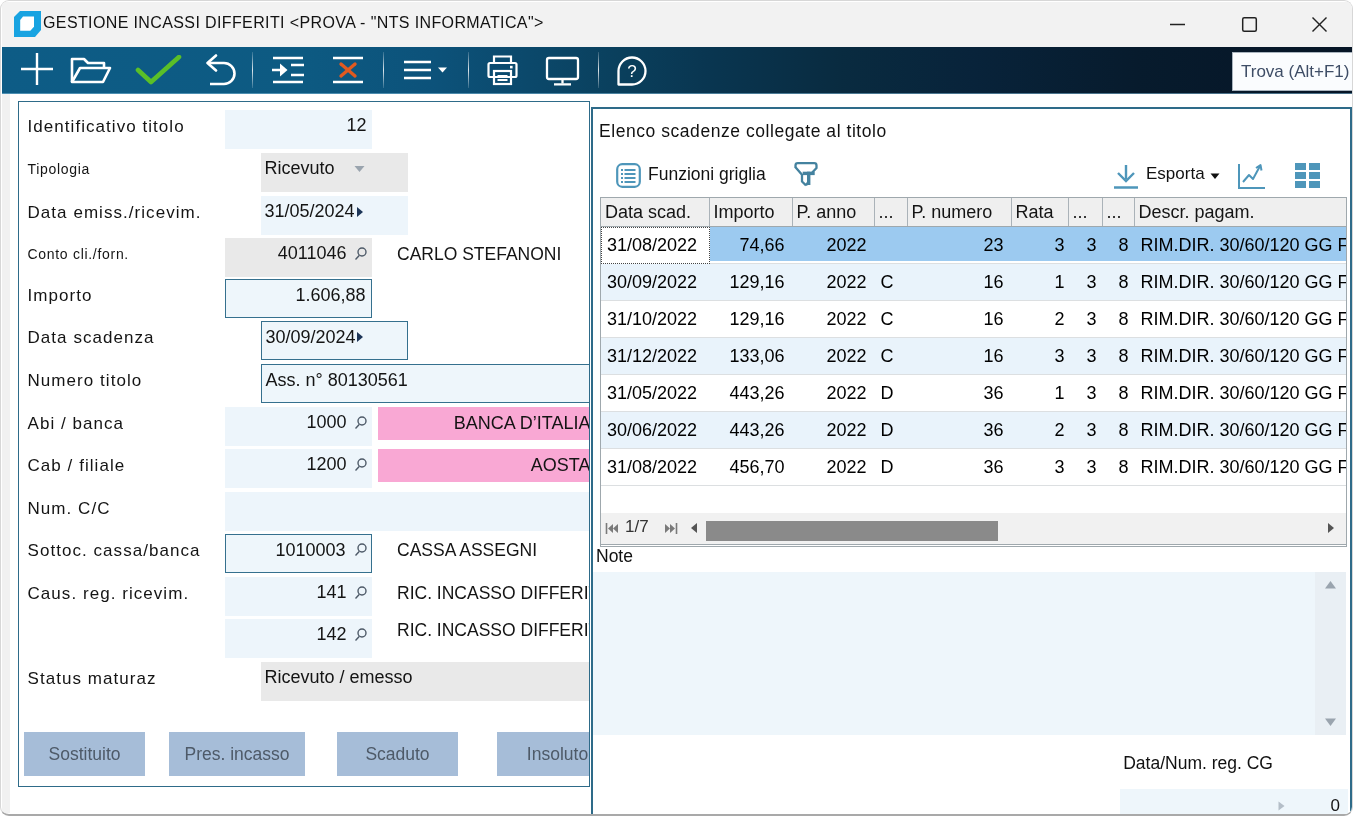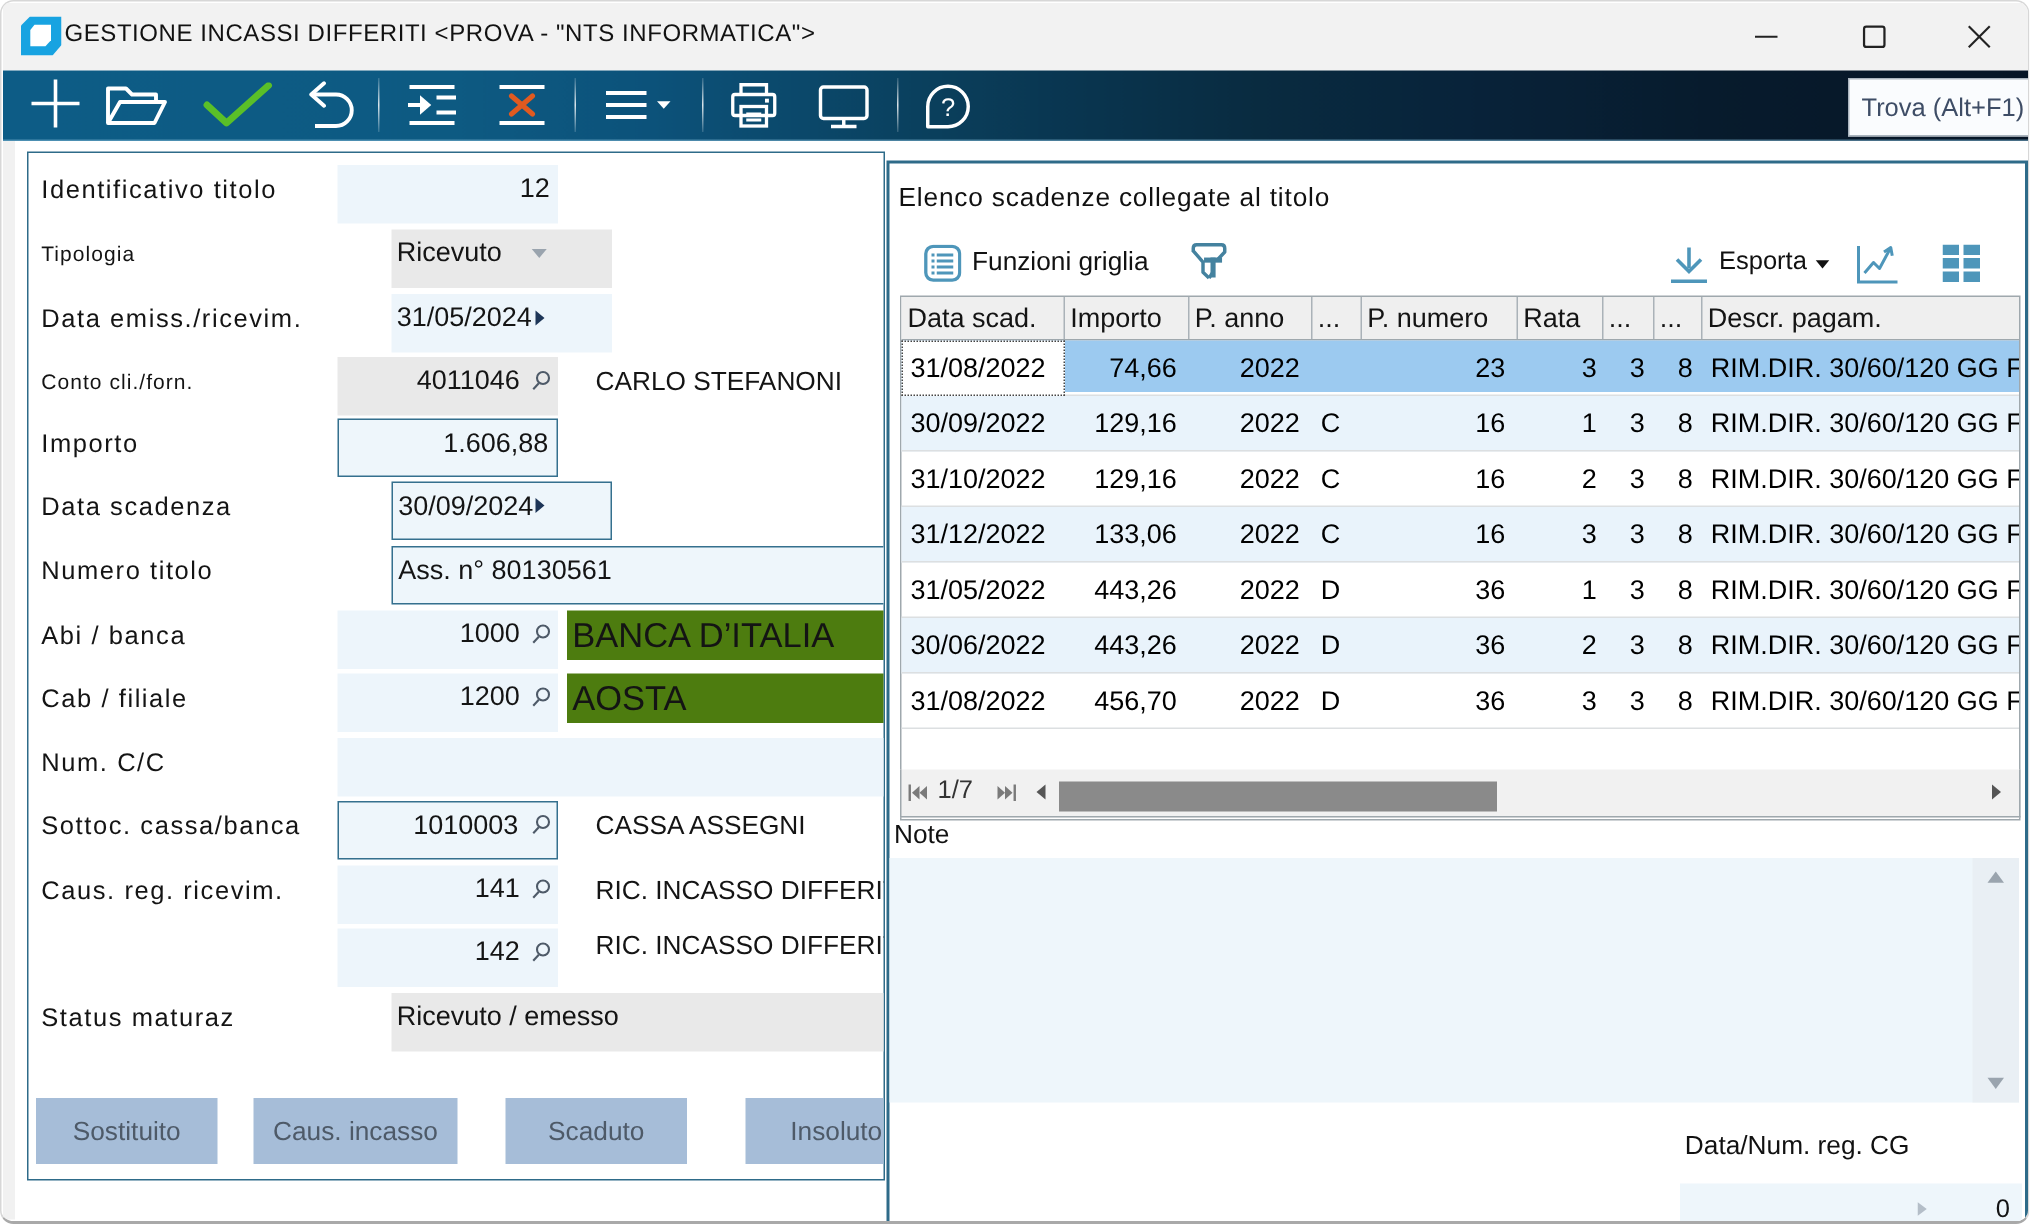--- a/index.html
+++ b/index.html
@@ -27,22 +27,22 @@
   .lbl.sm { font-size:14px; letter-spacing:0.7px; }
   .fld { position:absolute; left:205.5px; width:147px; height:39px; background:#edf5fb;
          font-size:18px; color:#141414; line-height:31px; white-space:nowrap; }
   .fld.gray { background:#e9e9e9; }
   .fld.focus { border:1.5px solid #35708e; background:#eef6fb; }
   .fld.wide { width:365px; }
   .num { text-align:right; padding-right:5px; }
   .num.mag { padding-right:25px; }
   .txt { padding-left:4px;margin-left:36px; }
   .desc { position:absolute; left:378px; font-size:17.5px; color:#141414; height:33px; line-height:33px; white-space:nowrap; }
-  .dfld { position:absolute; left:358.5px; width:213px; height:33px; background:#4d7c0f;
-          font-size:23px; color:#141414; line-height:33px; padding-left:4px; white-space:nowrap; }
+  .dfld { position:absolute; left:358.5px; width:213px; height:33px; background:#f9a8d4;
+          font-size:18px; color:#141414; line-height:33px; padding-left:4px; white-space:nowrap;text-align:right; }
   .mag { position:absolute; }
   .btn { position:absolute; top:629.5px; height:44px; background:#a6bdd8; color:#4e5a68;
          font-size:17.5px; text-align:center; line-height:44px; }
   
   #rpanel { position:absolute; left:590px; top:94px; width:761px; height:720px;
             border:2px solid #2e6b89; background:#fff;margin-top:12px; }
   #rtitle { position:absolute; left:6px; top:12px; font-size:17.5px; letter-spacing:0.55px; color:#111; }
   #gtool-text { position:absolute; left:55px; top:55px; font-size:17.5px; color:#111; }
   #esporta { position:absolute; left:553px; top:55px; font-size:17px; color:#111; }
   
@@ -228,21 +228,21 @@
     <svg class="mag" style="left:334px;top:525px" width="16" height="16" viewBox="0 0 16 16">
         <circle cx="9" cy="6" r="4" fill="none" stroke="#4e5a68" stroke-width="1.4"></circle>
         <line x1="6.2" y1="9.5" x2="2.5" y2="13.5" stroke="#4e5a68" stroke-width="1.4"></line>
       </svg>
     <div class="desc" style="top:511.5px">RIC. INCASSO DIFFERITO (MATURAZ.)</div>
 
     <div class="lbl" style="top:559.5px">Status maturaz</div>
     <div class="fld gray wide txt" style="top:559.5px">Ricevuto / emesso</div>
 
     <div class="btn" style="left:5px;width:121px">Sostituito</div>
-    <div class="btn" style="left:150px;width:136px">Caus. incasso</div>
+    <div class="btn" style="left:150px;width:136px">Pres. incasso</div>
     <div class="btn" style="left:318px;width:121px">Scaduto</div>
     <div class="btn" style="left:478px;width:121px">Insoluto</div>
   </div>
 
   <div id="rpanel">
     <div id="rtitle">Elenco scadenze collegate al titolo</div>
 
     <svg class="abs" style="left:23px;top:54px" width="25" height="25" viewBox="0 0 25 25">
       <rect x="1.2" y="1.2" width="22.6" height="22.6" rx="5" fill="none" stroke="#4e96ba" stroke-width="2.2"></rect>
       <line x1="8.5" y1="7" x2="19.5" y2="7" stroke="#4e96ba" stroke-width="2"></line>

